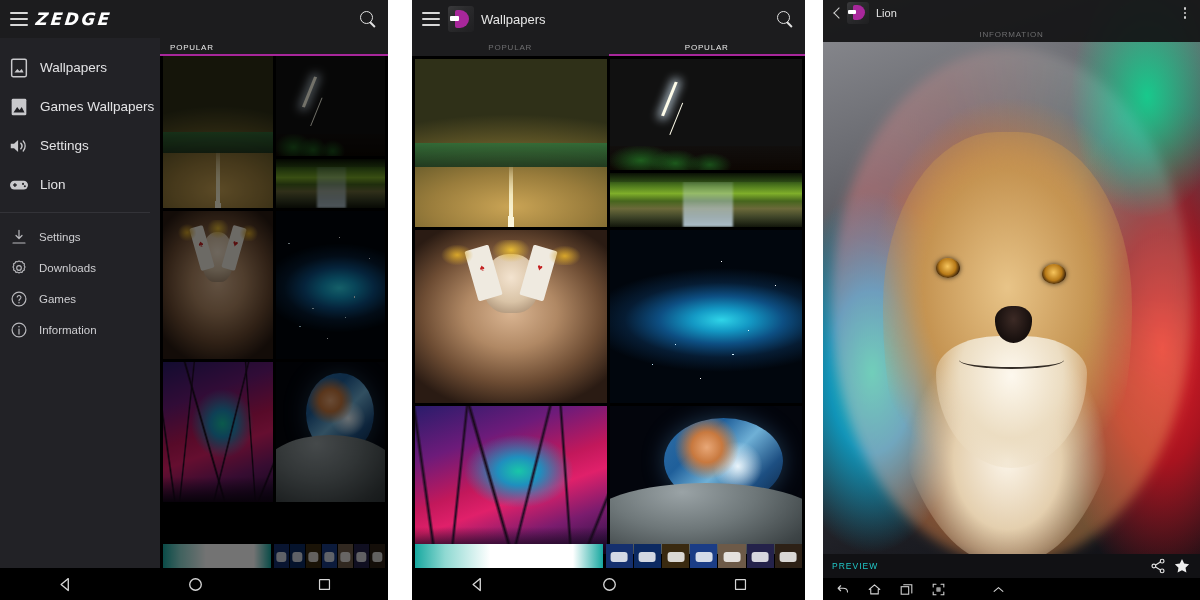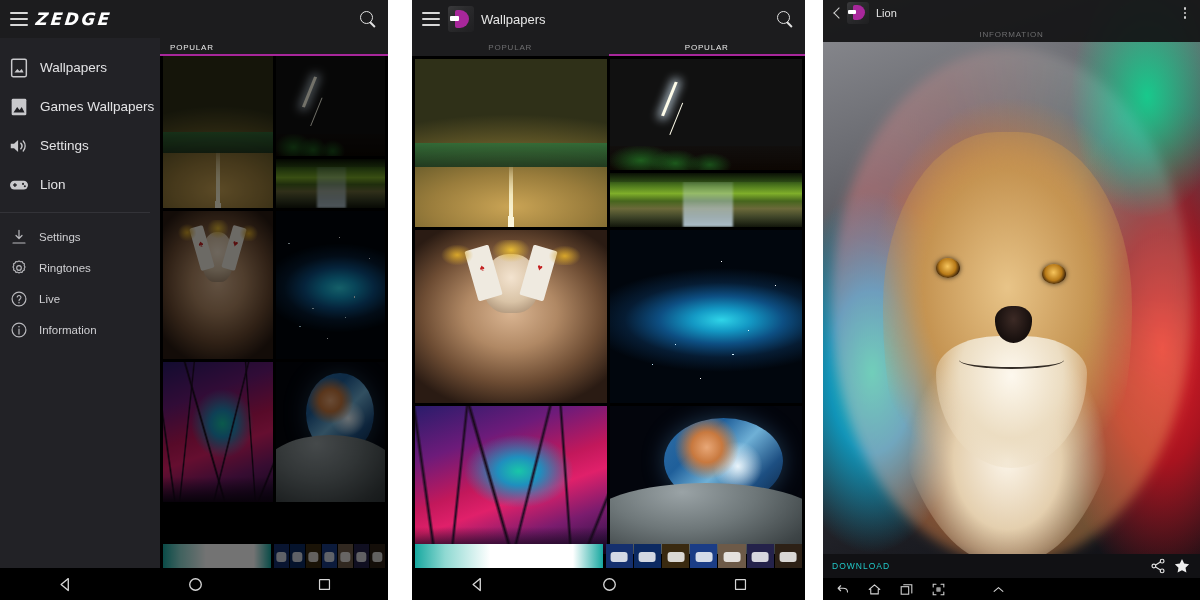--- a/index.html
+++ b/index.html
@@ -449,32 +449,32 @@
       </div>
 
 
       <div class="nav-item secondary">
         <span class="nav-ico">
           <svg viewBox="0 0 24 24">
               <path d="M12 2.6l2 1.1 2.2-.3 1 2 2 1-.3 2.2 1.1 2-1.1 2 .3 2.2-2 1-1 2-2.2-.3-2 1.1-2-1.1-2.2.3-1-2-2-1 .3-2.2-1.1-2 1.1-2-.3-2.2 2-1 1-2 2.2.3z" fill="none" stroke="#b9b9bd" stroke-width="1.5" stroke-linejoin="round"></path>
               <circle cx="12" cy="12" r="3.1" fill="none" stroke="#b9b9bd" stroke-width="1.5"></circle>
             </svg>
         </span>
-        <span class="nav-label">Ringtones</span>
+        <span class="nav-label">Downloads</span>
       </div>
 
       <div class="nav-item secondary">
         <span class="nav-ico">
           <svg viewBox="0 0 24 24">
               <circle cx="12" cy="12" r="9.2" fill="none" stroke="#b9b9bd" stroke-width="1.6"></circle>
               <path d="M9.6 9.4a2.5 2.5 0 114.4 2c-.9.9-2 1.4-2 2.8" fill="none" stroke="#b9b9bd" stroke-width="1.5" stroke-linecap="round"></path>
               <circle cx="12" cy="17.1" r="0.95" fill="#b9b9bd"></circle>
             </svg>
         </span>
-        <span class="nav-label">Live</span>
+        <span class="nav-label">Games</span>
       </div>
 
       <div class="nav-item secondary">
         <span class="nav-ico">
           <svg viewBox="0 0 24 24">
               <circle cx="12" cy="12" r="9.2" fill="none" stroke="#b9b9bd" stroke-width="1.6"></circle>
               <circle cx="12" cy="7.6" r="1.05" fill="#b9b9bd"></circle>
               <path d="M12 10.8v6.6" stroke="#b9b9bd" stroke-width="1.6" stroke-linecap="round"></path>
             </svg>
         </span>
@@ -612,21 +612,21 @@
           <i></i>
           <i></i>
         </div>
     </div>
 
     <div class="tabs" style="height:16px; background:rgba(18,18,20,.92)">
       <div class="tab">INFORMATION</div>
     </div>
 
     <div class="dl-bar">
-      <span class="dl-label">DOWNLOAD</span>
+      <span class="dl-label">PREVIEW</span>
       <span class="ico-btn">
         <svg viewBox="0 0 24 24">
             <circle cx="17.5" cy="5.5" r="2.5" fill="none" stroke="#e0e0e0" stroke-width="1.6"></circle>
             <circle cx="6.5" cy="12" r="2.5" fill="none" stroke="#e0e0e0" stroke-width="1.6"></circle>
             <circle cx="17.5" cy="18.5" r="2.5" fill="none" stroke="#e0e0e0" stroke-width="1.6"></circle>
             <path d="M8.8 10.8l6.4-4M8.8 13.2l6.4 4" stroke="#e0e0e0" stroke-width="1.6"></path>
           </svg>
       </span>
       <span class="ico-btn">
         <svg viewBox="0 0 24 24">

